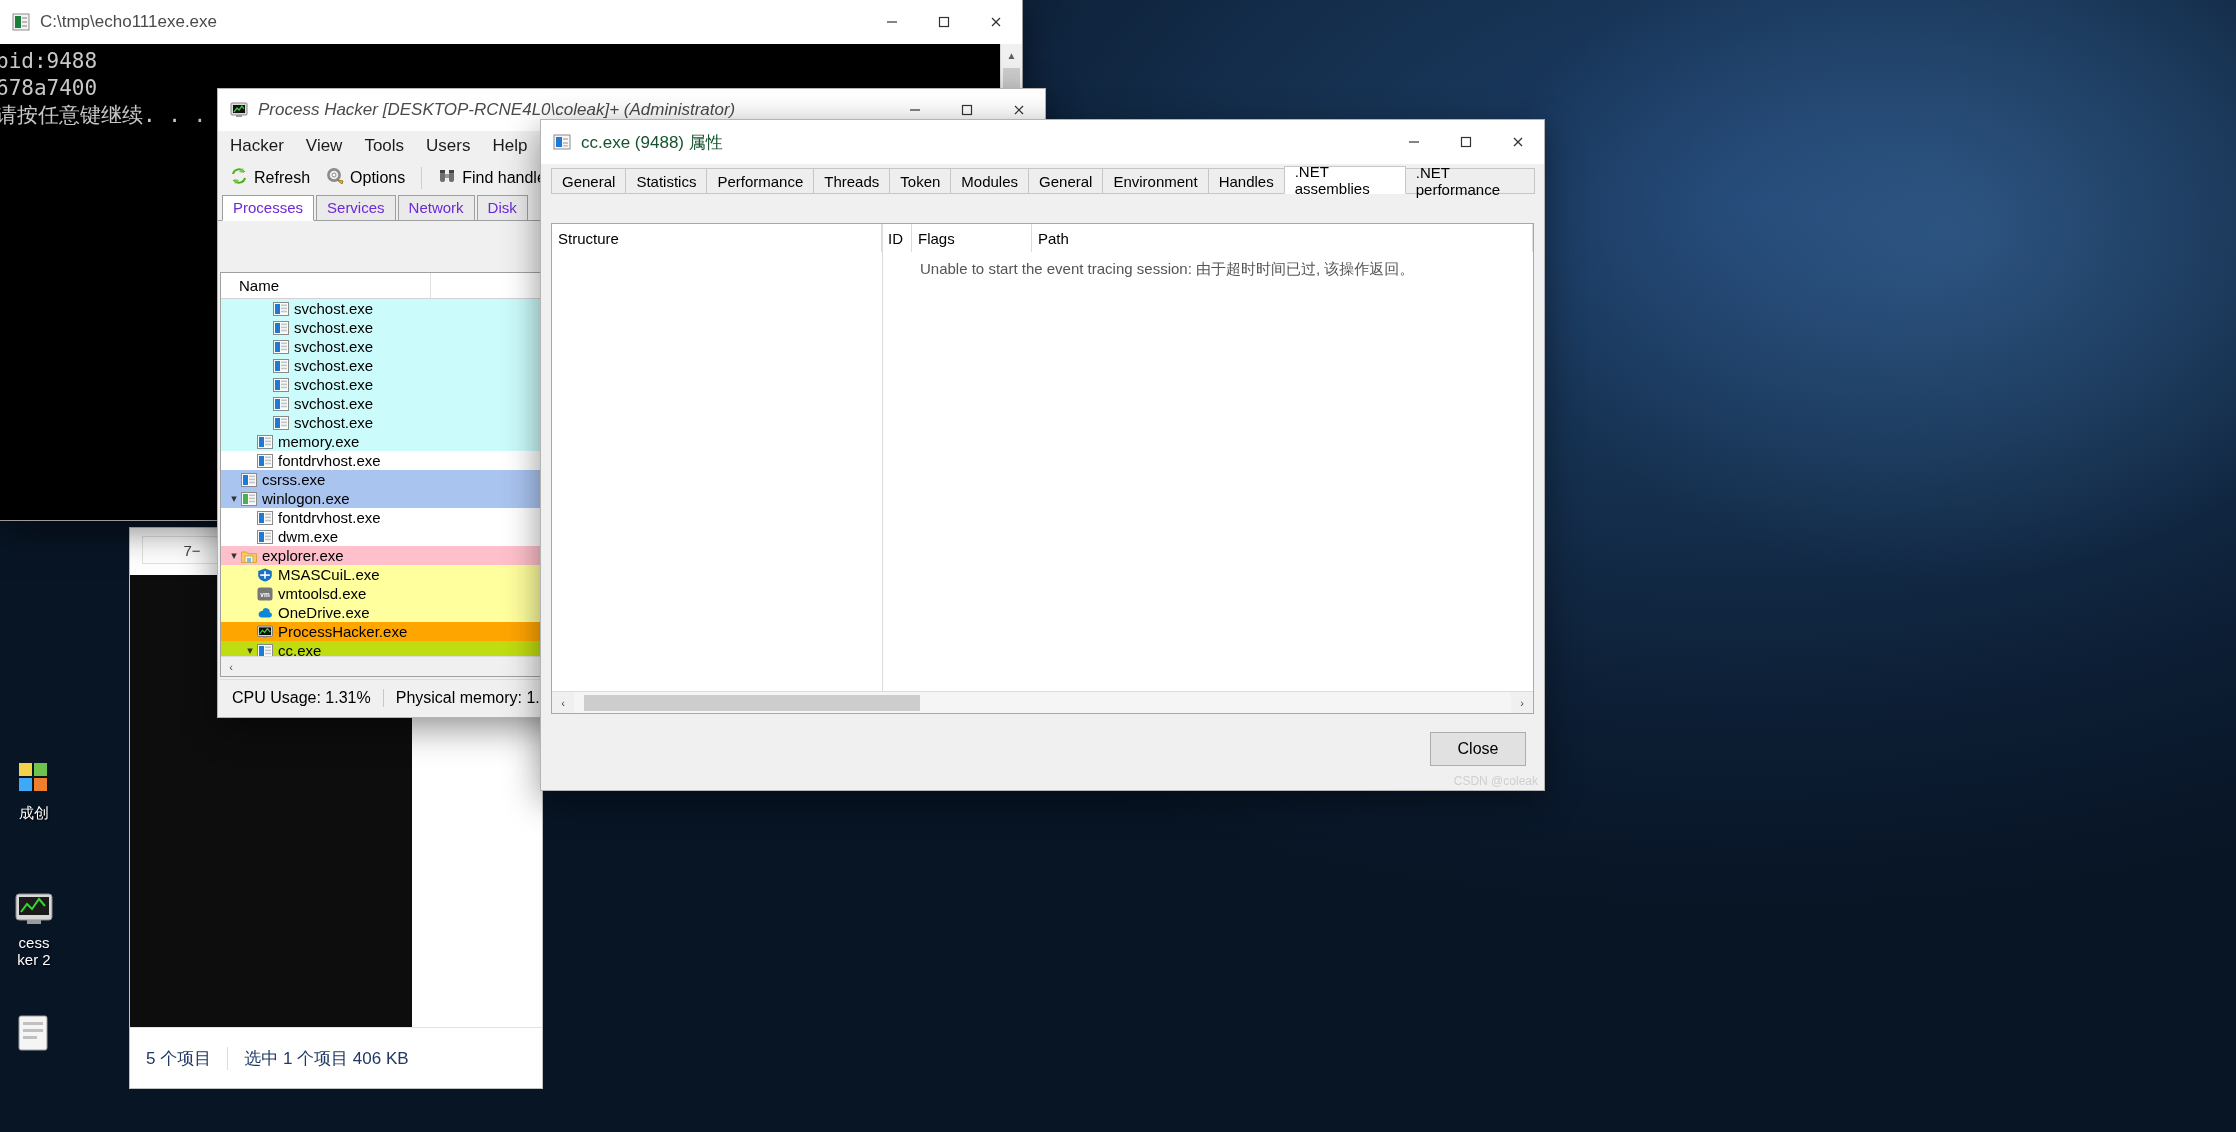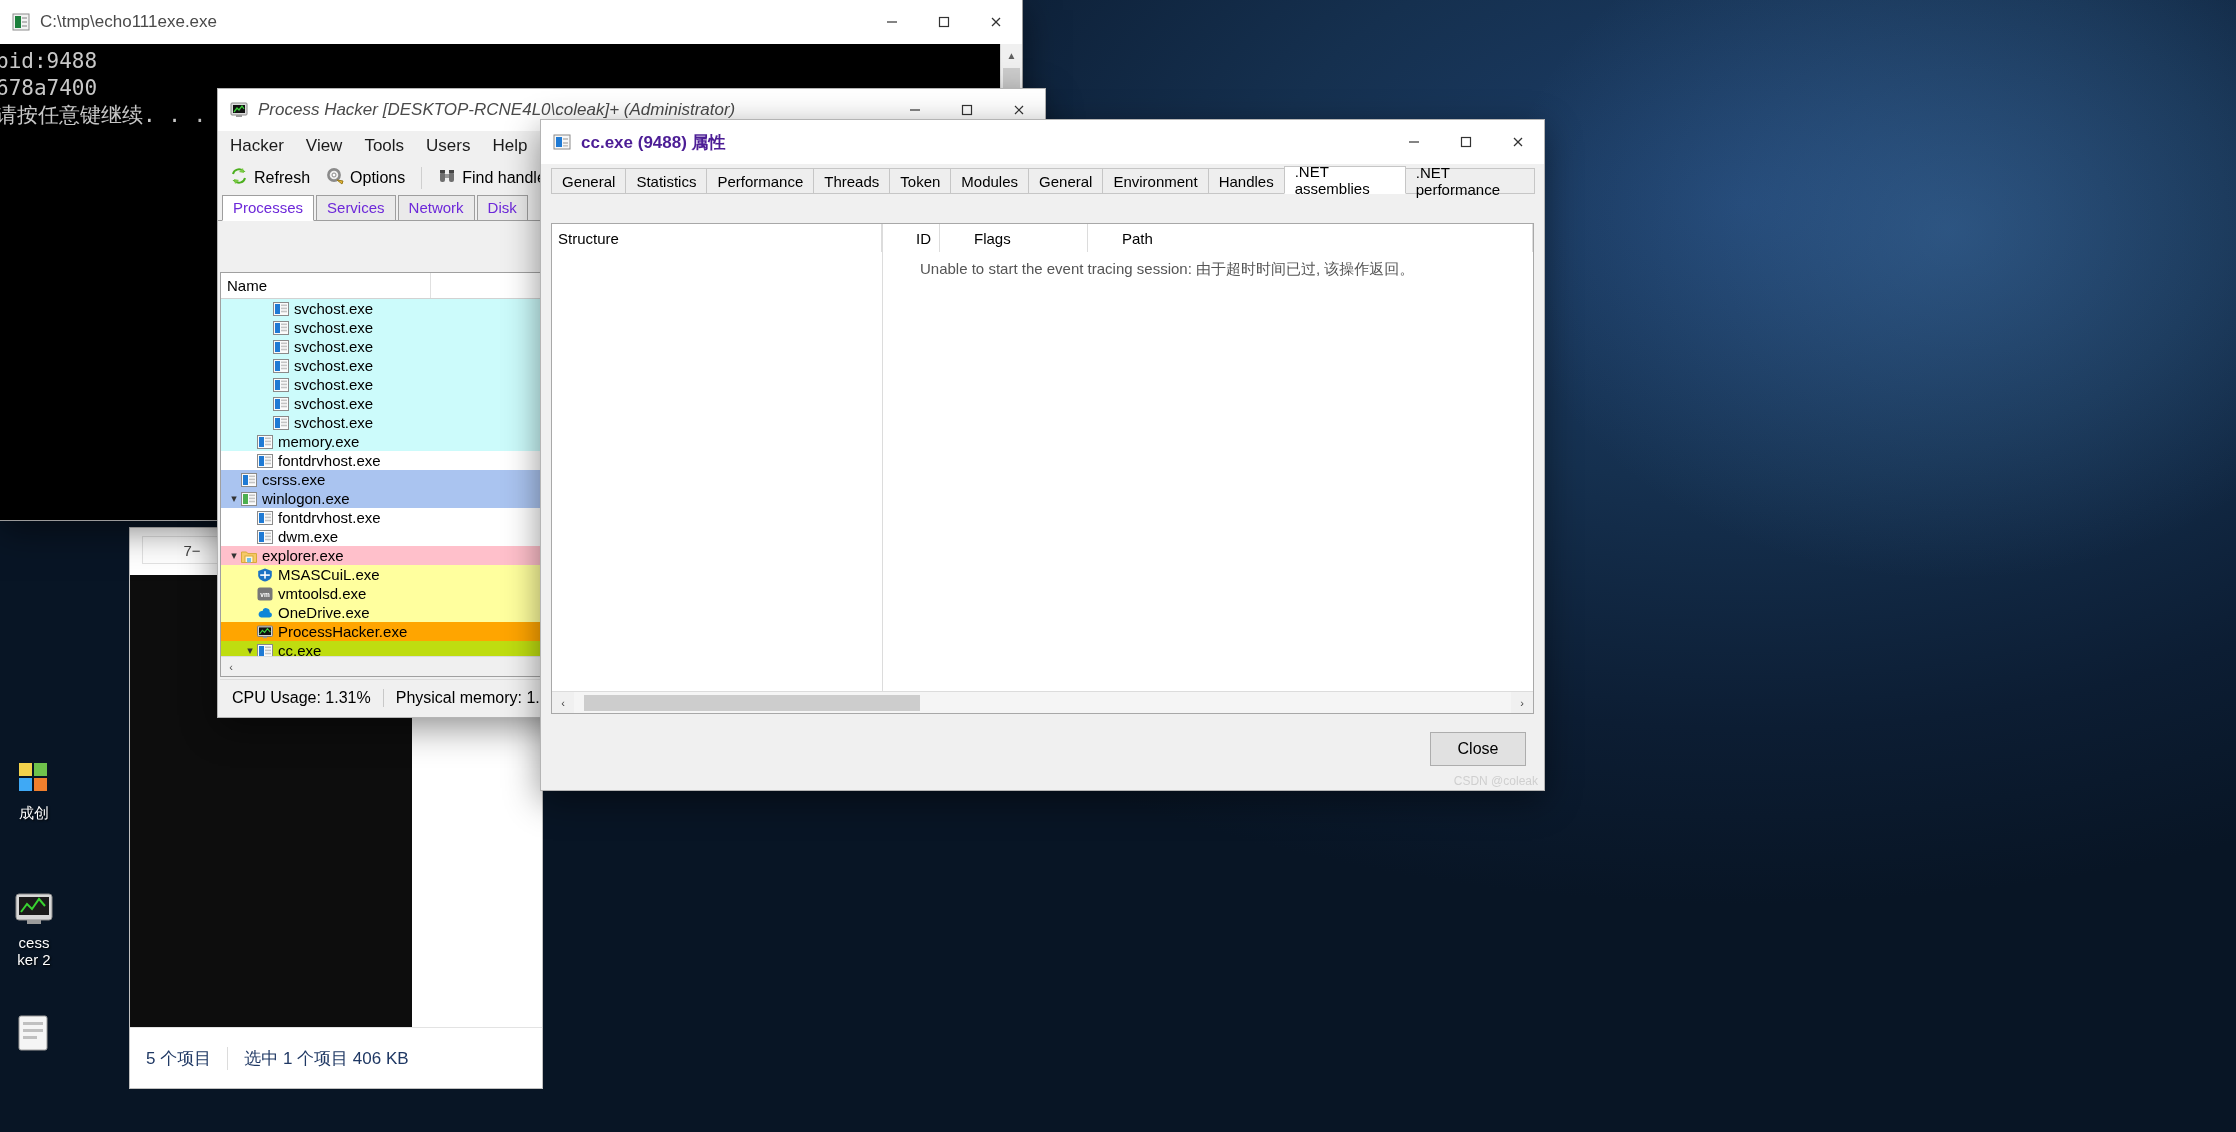--- a/index.html
+++ b/index.html
@@ -59,21 +59,21 @@
   #ph .tb-item{ display:flex; align-items:center; gap:6px; padding:2px 4px; white-space:nowrap; }
   #ph .tb-sep{ width:1px; height:22px; background:#cfcfcf; margin:0 4px; }
   #ph .tabs{ height:26px; display:flex; align-items:flex-end; padding-left:4px; background:#f0f0f0;
              border-bottom:1px solid #9e9e9e; }
   #ph .tab{ font-size:15px; padding:3px 10px 4px; border:1px solid #9e9e9e; border-bottom:none;
             background:#eaeaea; margin-right:2px; color:#6d28d9; }
   #ph .tab.active{ background:#fff; border-bottom:1px solid #fff; margin-bottom:-1px; }
   #ph .listwrap{ position:absolute; left:2px; right:2px; top:183px; bottom:40px; background:#fff;
                  border:1px solid #a0a0a0; overflow:hidden; }
   #ph .hdr{ display:flex; height:26px; background:#fff; border-bottom:1px solid #d2d2d2; font-size:15px; }
-  #ph .hdr .h{ border-right:1px solid #e0e0e0; display:flex; align-items:center; padding:0 6px; color:#000; }
+  #ph .hdr .h{ border-right:1px solid #e0e0e0; display:flex; align-items:center; padding:0 18px; color:#000; }
   #ph .hdr .h.name{ width:210px; }
   #ph .hdr .h.pid{ width:68px; justify-content:flex-end; }
   #ph .hdr .h.cpu{ width:62px; justify-content:flex-end; }
   #ph .hdr .h.io{ width:20px; }
   #ph .rows{ position:absolute; top:26px; left:0; right:0; bottom:20px; overflow:hidden; }
   #ph .row{ display:flex; height:19px; align-items:center; font-size:15px; color:#000; }
   #ph .row .c-name{ width:322px; display:flex; align-items:center; overflow:hidden; white-space:nowrap; }
   #ph .row .c-pid{ width:68px; text-align:right; padding-right:6px; }
   #ph .row .c-cpu{ width:62px; text-align:right; padding-right:8px; }
   #ph .row .chev{ width:14px; flex:0 0 14px; color:#333; font-size:11px; text-align:center; }
@@ -101,21 +101,21 @@
   #props { left:541px; top:120px; width:1003px; height:670px; background:#f0f0f0; }
   #props .titlebar{ height:44px; border-bottom:none; }
   #props .tabrow1{ display:flex; height:26px; margin:8px 10px 0 10px; }
   #props .tabrow1 .tab{ flex:1; border:1px solid #c6c6c6; background:#eee; display:flex; align-items:center;
       justify-content:center; font-size:15px; color:#000; margin-right:-1px; }
   #props .tabrow2{ display:flex; height:28px; margin:2px 10px 0 10px; align-items:flex-end; }
   #props .tabrow2 .tab{ border:1px solid #c6c6c6; background:#eee; display:flex; align-items:center;
       justify-content:center; font-size:15px; color:#000; padding:0 10px; height:26px; margin-right:-1px; }
   #props .tabrow2 .tab.active{ background:#fff; height:28px; border-bottom:1px solid #fff; position:relative; z-index:2;}
   #props .panel{ position:absolute; left:10px; right:10px; top:103px; bottom:76px; background:#fff; border:1px solid #a8a8a8; }
-  #props .panel .cols{ display:flex; height:28px; font-size:15px; color:#000;gap:28px; }
+  #props .panel .cols{ display:flex; height:28px; font-size:15px; color:#000; }
   #props .panel .cols .c{ border-right:1px solid #dcdcdc; display:flex; align-items:center; padding:0 6px; height:100%; }
   #props .panel .c-structure{ width:330px; }
   #props .panel .c-id{ width:30px; }
   #props .panel .c-flags{ width:120px; }
   #props .panel .c-path{ flex:1; border-right:none; }
   #props .panel .vdiv{ position:absolute; left:330px; top:0; bottom:22px; width:1px; background:#dcdcdc; }
   #props .panel .msg{ position:absolute; left:368px; top:36px; font-size:15px; color:#555; }
   #props .panel .pscroll{ position:absolute; left:0; right:0; bottom:0; height:22px; background:#f0f0f0;
       border-top:1px solid #dcdcdc; display:flex; align-items:center; }
   #props .panel .pscroll .arr{ width:22px; text-align:center; font-size:11px; color:#444; }
@@ -612,21 +612,21 @@
   <div class="titlebar">
     <span class="tb-icon">
       <svg width="18" height="18" viewBox="0 0 18 18">
         <rect x="1" y="2" width="16" height="14" fill="#f7f7f7" stroke="#8a8a8a"></rect>
         <rect x="3" y="4" width="6" height="10" fill="#1f7ad4"></rect>
         <rect x="10" y="5" width="5" height="2" fill="#c4c4c4"></rect>
         <rect x="10" y="9" width="5" height="2" fill="#c4c4c4"></rect>
         <rect x="10" y="12" width="5" height="1.6" fill="#c4c4c4"></rect>
       </svg>
     </span>
-    <span class="tb-text" style="color:#4c1d95;font-weight:bold;">cc.exe (9488) 属性</span>
+    <span class="tb-text" style="color:#14532d;">cc.exe (9488) 属性</span>
     <span class="tb-btns">
       <span class="tb-btn">
         <svg width="16" height="16" viewBox="0 0 16 16">
             <line x1="3" y1="8" x2="13" y2="8" stroke="#333" stroke-width="1.2"></line>
           </svg>
       </span>
       <span class="tb-btn">
         <svg width="16" height="16" viewBox="0 0 16 16">
             <rect x="3.5" y="3.5" width="9" height="9" fill="none" stroke="#333" stroke-width="1.2"></rect>
           </svg>

